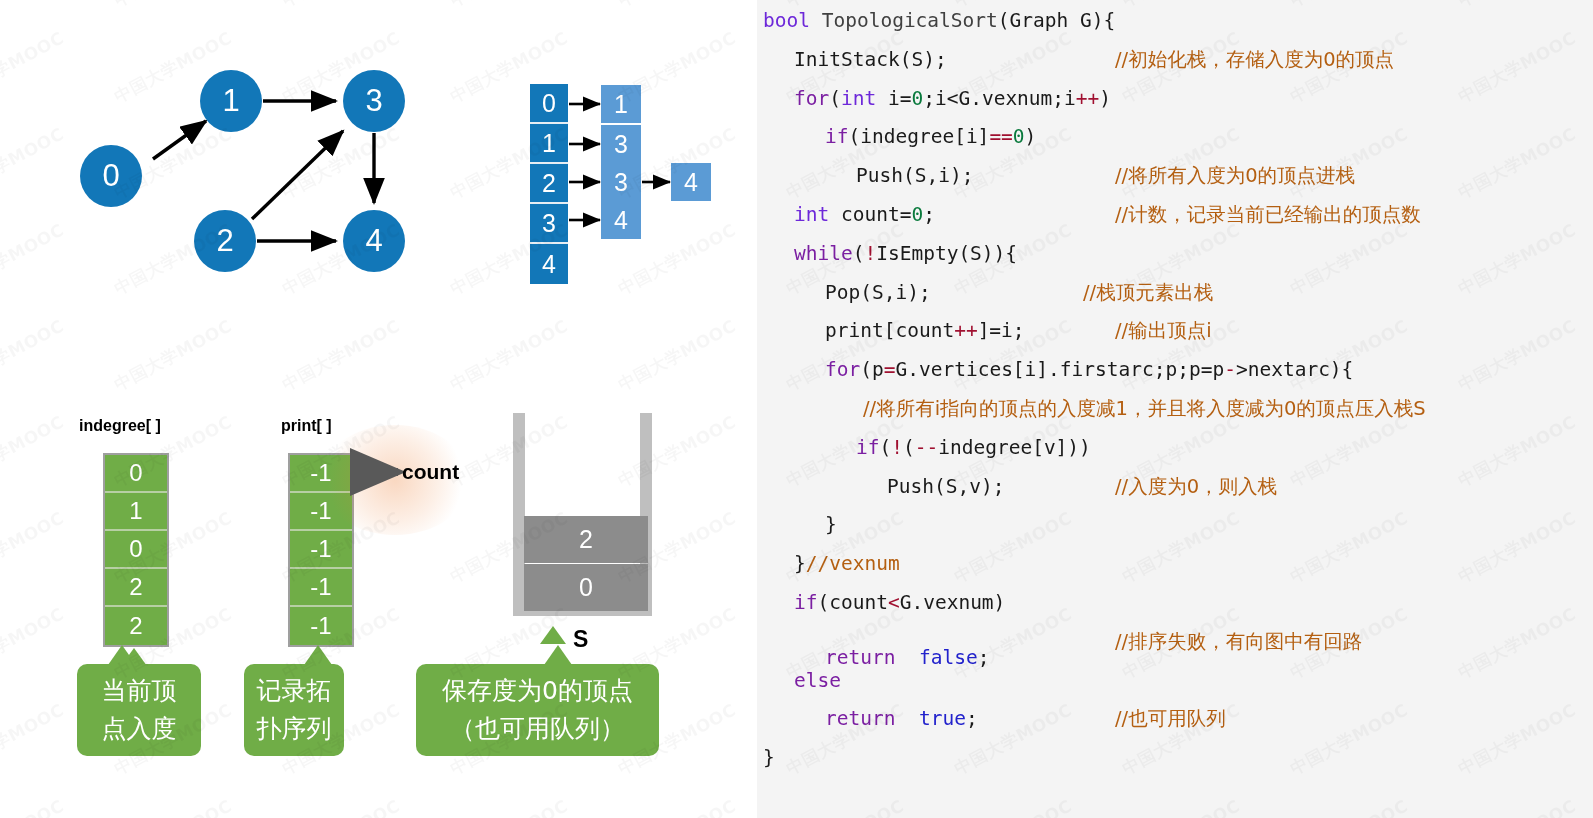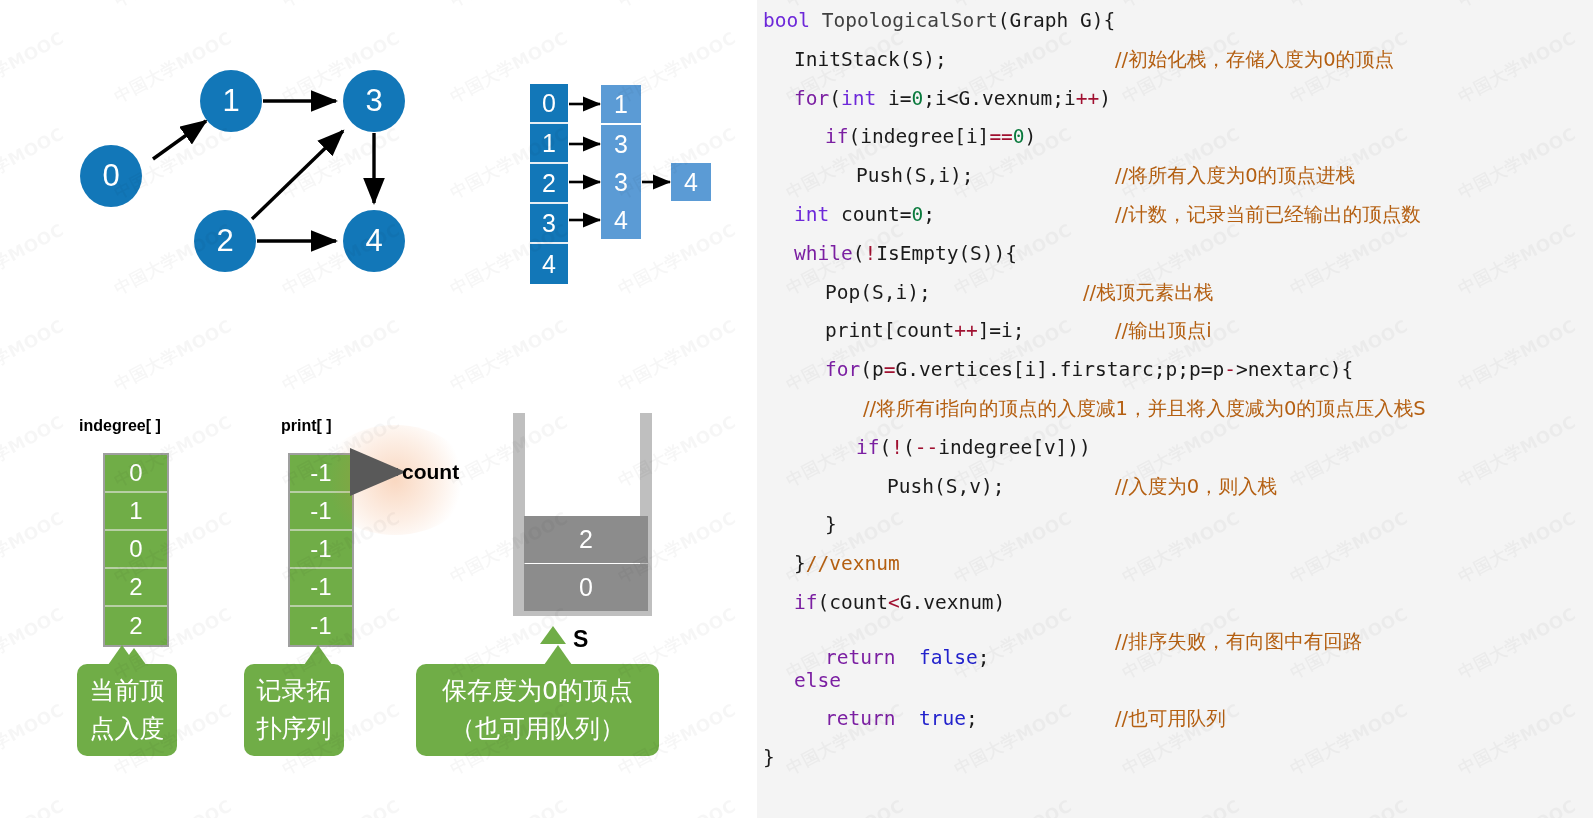--- a/index.html
+++ b/index.html
@@ -284,21 +284,21 @@
 
     <div class="arr-title" style="left:79px;top:417px;">indegree[ ]</div>
     <div class="arr-box" style="left:103px;top:453px;">
       <div class="arr-cell">0</div>
       <div class="arr-cell">1</div>
       <div class="arr-cell">0</div>
       <div class="arr-cell">2</div>
       <div class="arr-cell">2</div>
     </div>
     <div class="up-tri" style="left:121px;top:648px;"></div>
-    <div class="callout" style="left:77px;top:664px;width:100px;">
+    <div class="callout" style="left:77px;top:664px;width:124px;">
       <div class="tail" style="left:31px;"></div>
       <div>当前顶</div>
       <div>点入度</div>
     </div>
 
     <div class="arr-title" style="left:281px;top:417px;">print[ ]</div>
     <div class="arr-box" style="left:288px;top:453px;">
       <div class="arr-cell">-1</div>
       <div class="arr-cell">-1</div>
       <div class="arr-cell">-1</div>

